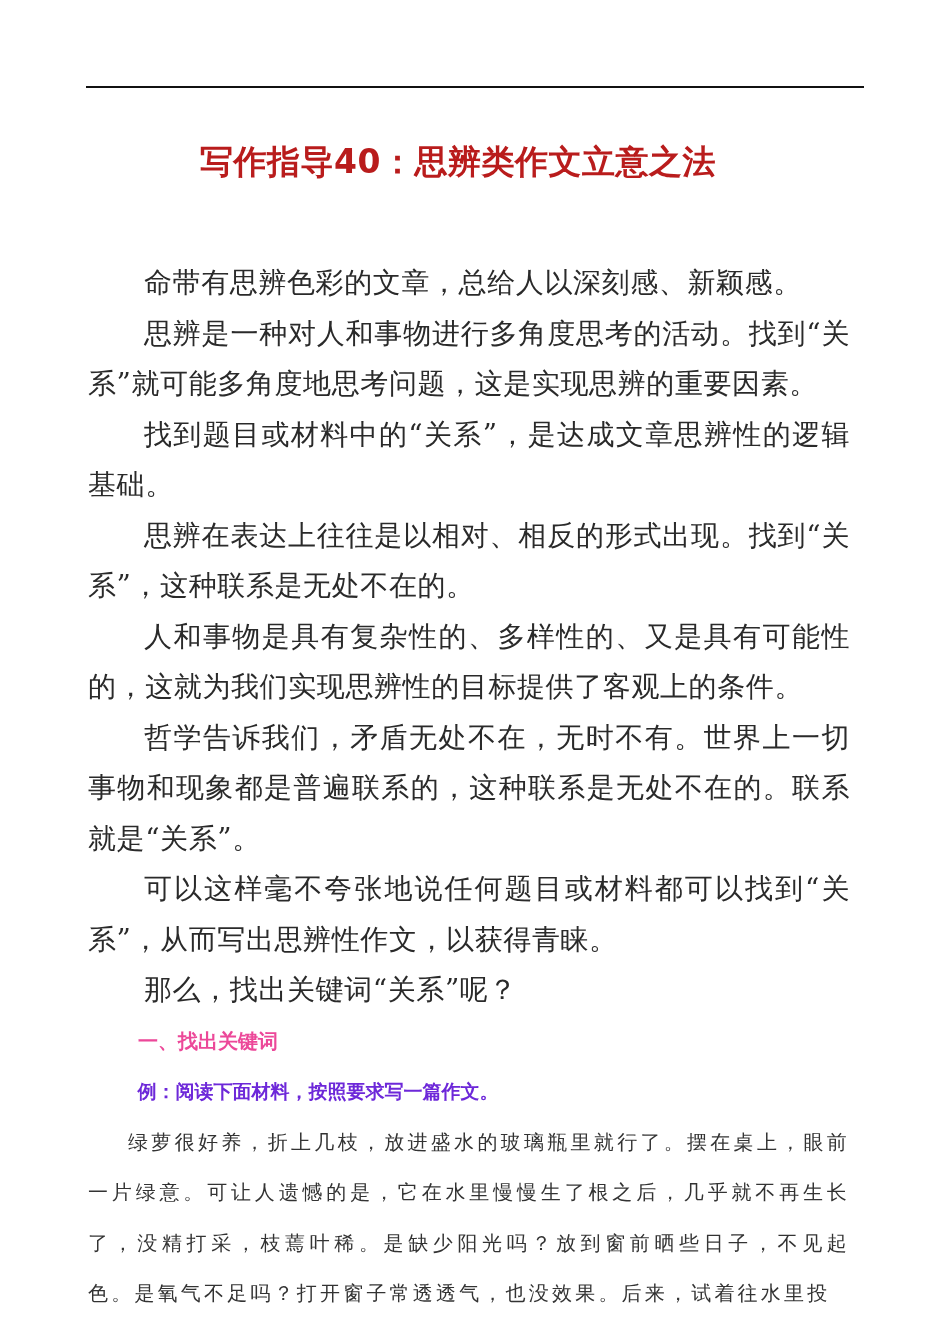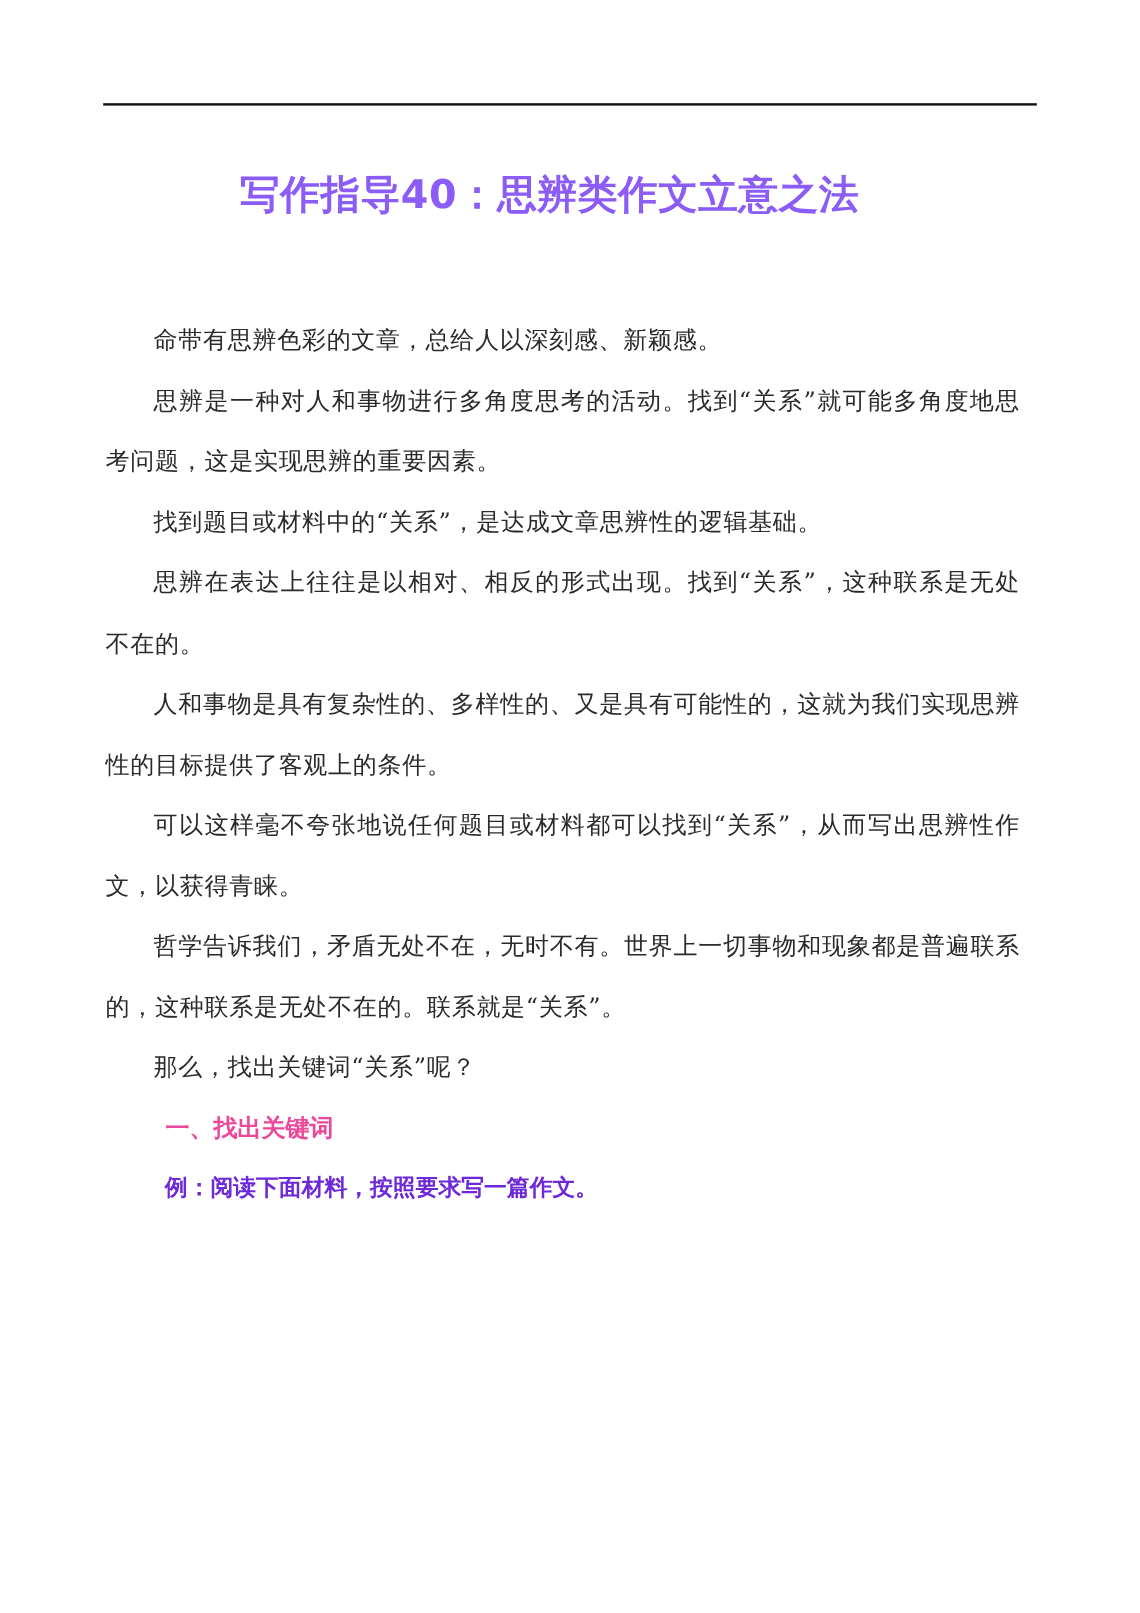--- a/index.html
+++ b/index.html
@@ -32,32 +32,32 @@
     .title {
       position: absolute;
       left: 0;
       top: 117px;
       width: 916px;
       text-align: center;
       font-family: "DejaVu Sans", "Liberation Sans", sans-serif;
       font-weight: bold;
       font-size: 33px;
       line-height: 46px;
-      color: #8b5cf6;
+      color: #b91c1c;
       letter-spacing: 0.5px;
     }
     .body-text {
       position: absolute;
       left: 88px;
       top: 258px;
       width: 762px;
     }
     .para {
       margin: 0;
-      font-size: 20px;
+      font-size: 28px;
       line-height: 50.5px;
       text-indent: 2em;
       text-align: justify;
       text-align-last: left;
       color: #2a2a2a;
       letter-spacing: 0.6px;
       word-break: break-all;
     }
     .section-heading {
       margin: 0;
@@ -95,20 +95,21 @@
   <div class="header-rule"></div>
 
   <h1 class="title">写作指导40：思辨类作文立意之法</h1>
 
   <div class="body-text">
     <p class="para">命带有思辨色彩的文章，总给人以深刻感、新颖感。</p>
     <p class="para">思辨是一种对人和事物进行多角度思考的活动。找到“关系”就可能多角度地思考问题，这是实现思辨的重要因素。</p>
     <p class="para">找到题目或材料中的“关系”，是达成文章思辨性的逻辑基础。</p>
     <p class="para">思辨在表达上往往是以相对、相反的形式出现。找到“关系”，这种联系是无处不在的。</p>
     <p class="para">人和事物是具有复杂性的、多样性的、又是具有可能性的，这就为我们实现思辨性的目标提供了客观上的条件。</p>
+    <p class="para">哲学告诉我们，矛盾无处不在，无时不有。世界上一切事物和现象都是普遍联系的，这种联系是无处不在的。联系就是“关系”。</p>
     <p class="para">可以这样毫不夸张地说任何题目或材料都可以找到“关系”，从而写出思辨性作文，以获得青睐。</p>
-    <p class="para">哲学告诉我们，矛盾无处不在，无时不有。世界上一切事物和现象都是普遍联系的，这种联系是无处不在的。联系就是“关系”。</p>
     <p class="para">那么，找出关键词“关系”呢？</p>
 
     <h2 class="section-heading">一、找出关键词</h2>
     <p class="example-label">例：阅读下面材料，按照要求写一篇作文。</p>
+    <p class="material">绿萝很好养，折上几枝，放进盛水的玻璃瓶里就行了。摆在桌上，眼前一片绿意。可让人遗憾的是，它在水里慢慢生了根之后，几乎就不再生长了，没精打采，枝蔫叶稀。是缺少阳光吗？放到窗前晒些日子，不见起色。是氧气不足吗？打开窗子常透透气，也没效果。后来，试着往水里投</p>
   </div>
 </div>
 
 </body></html>

